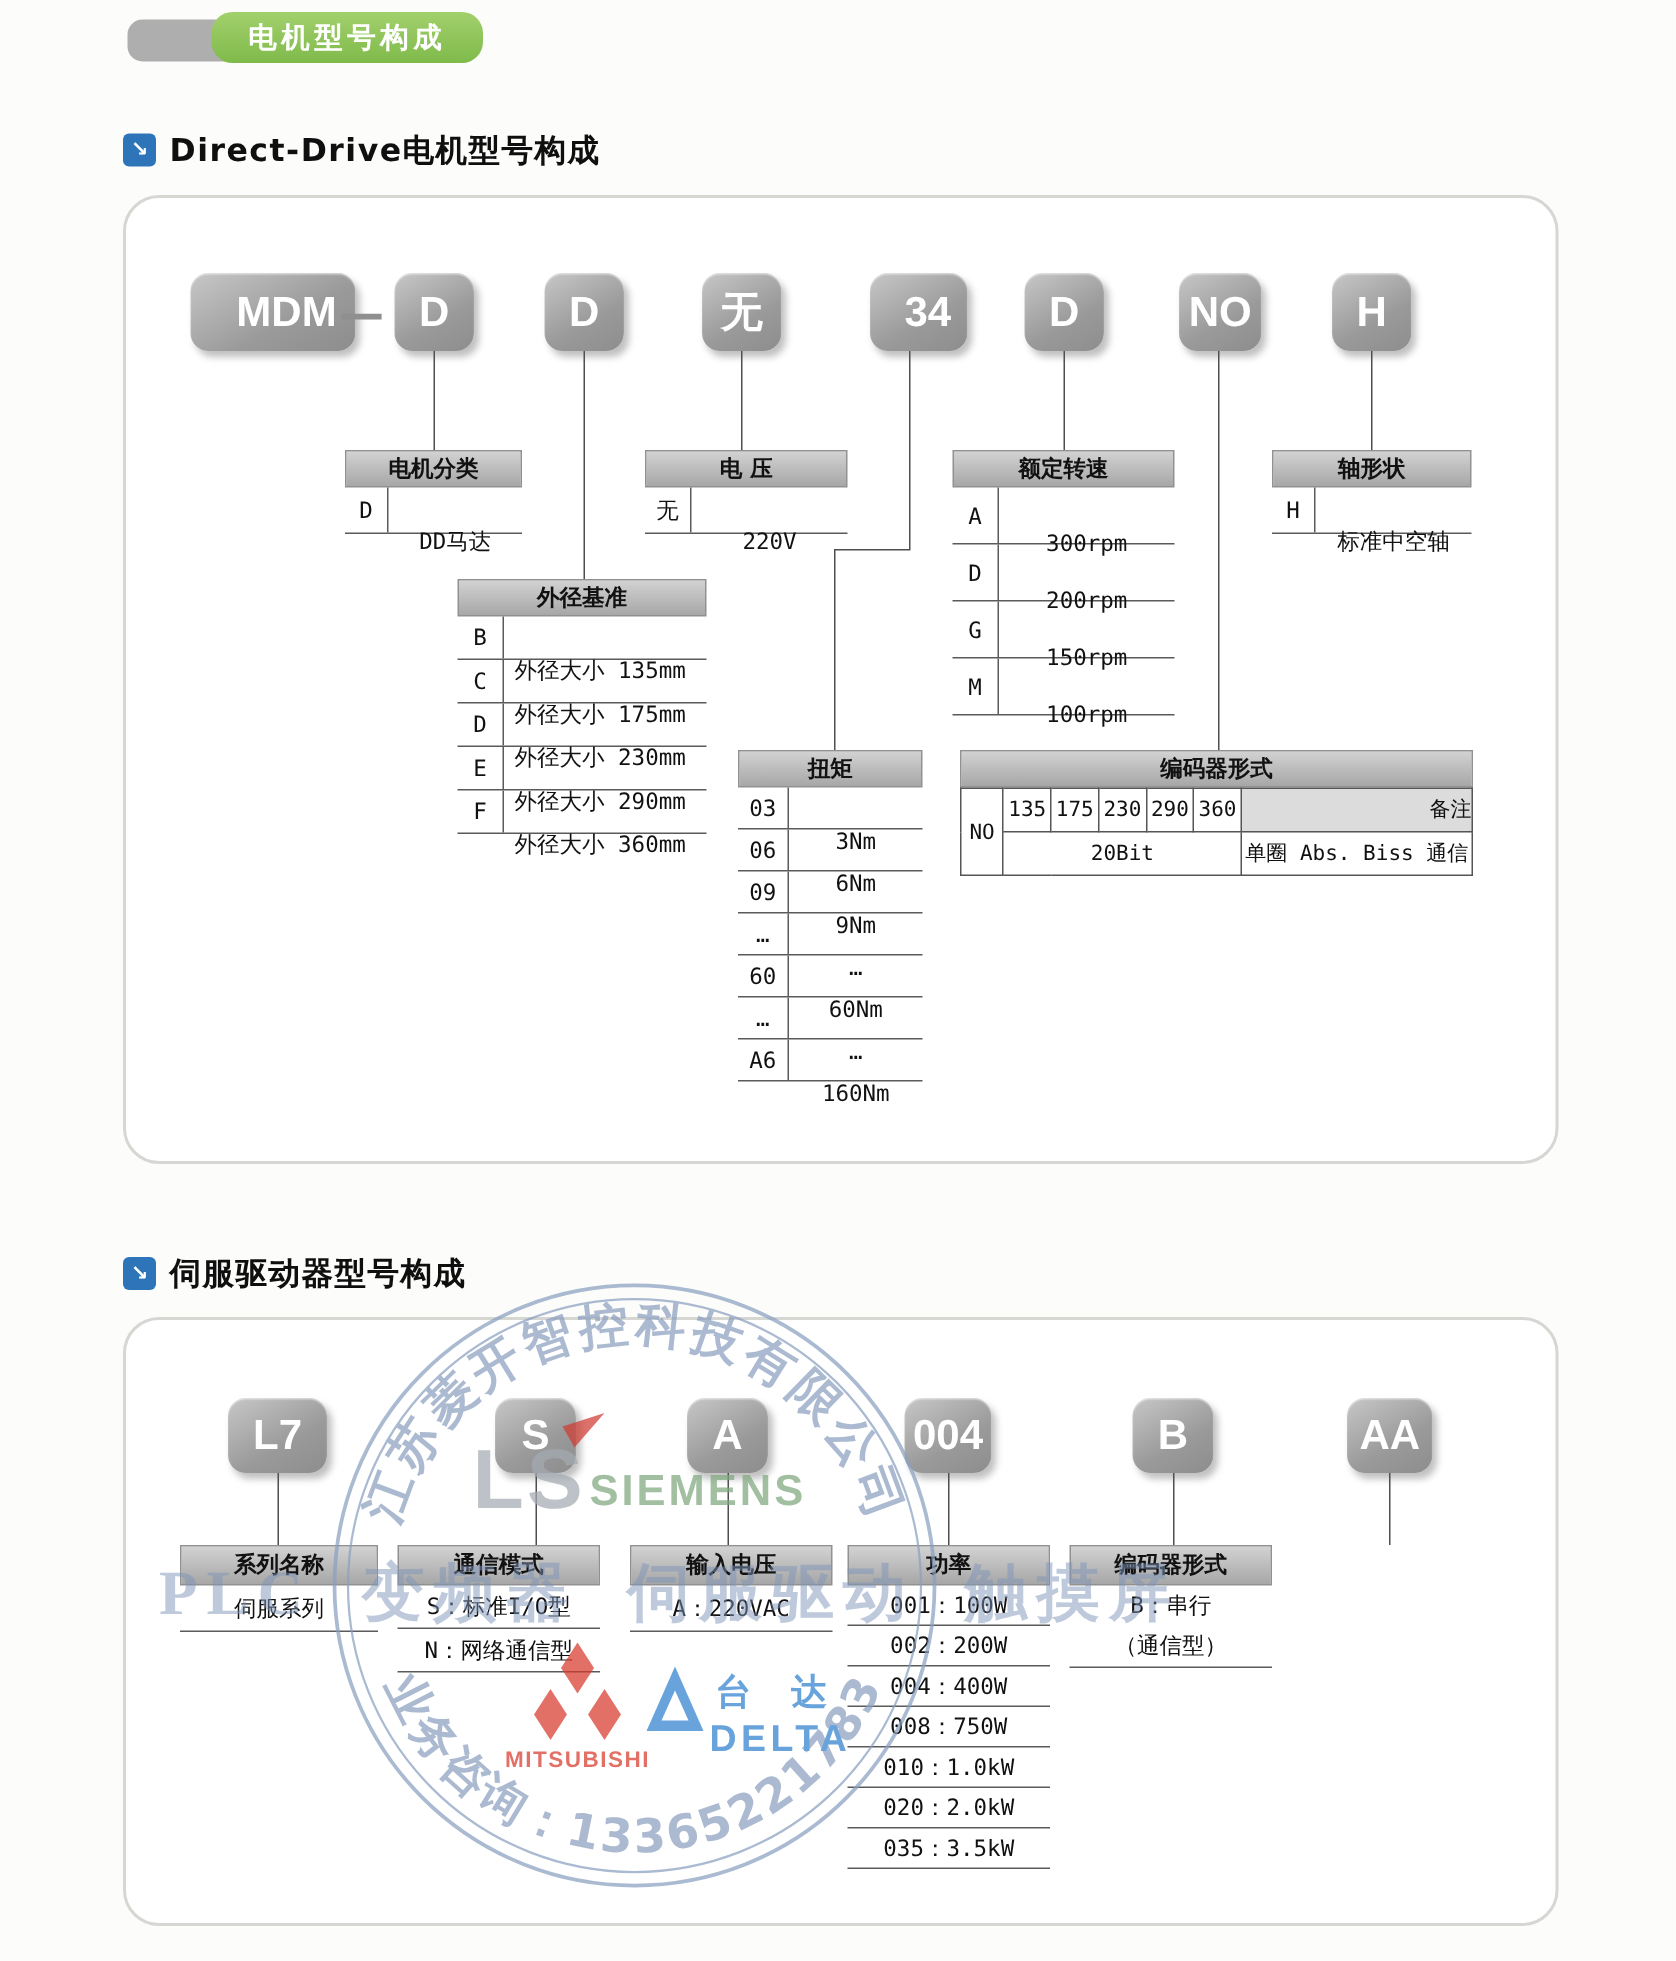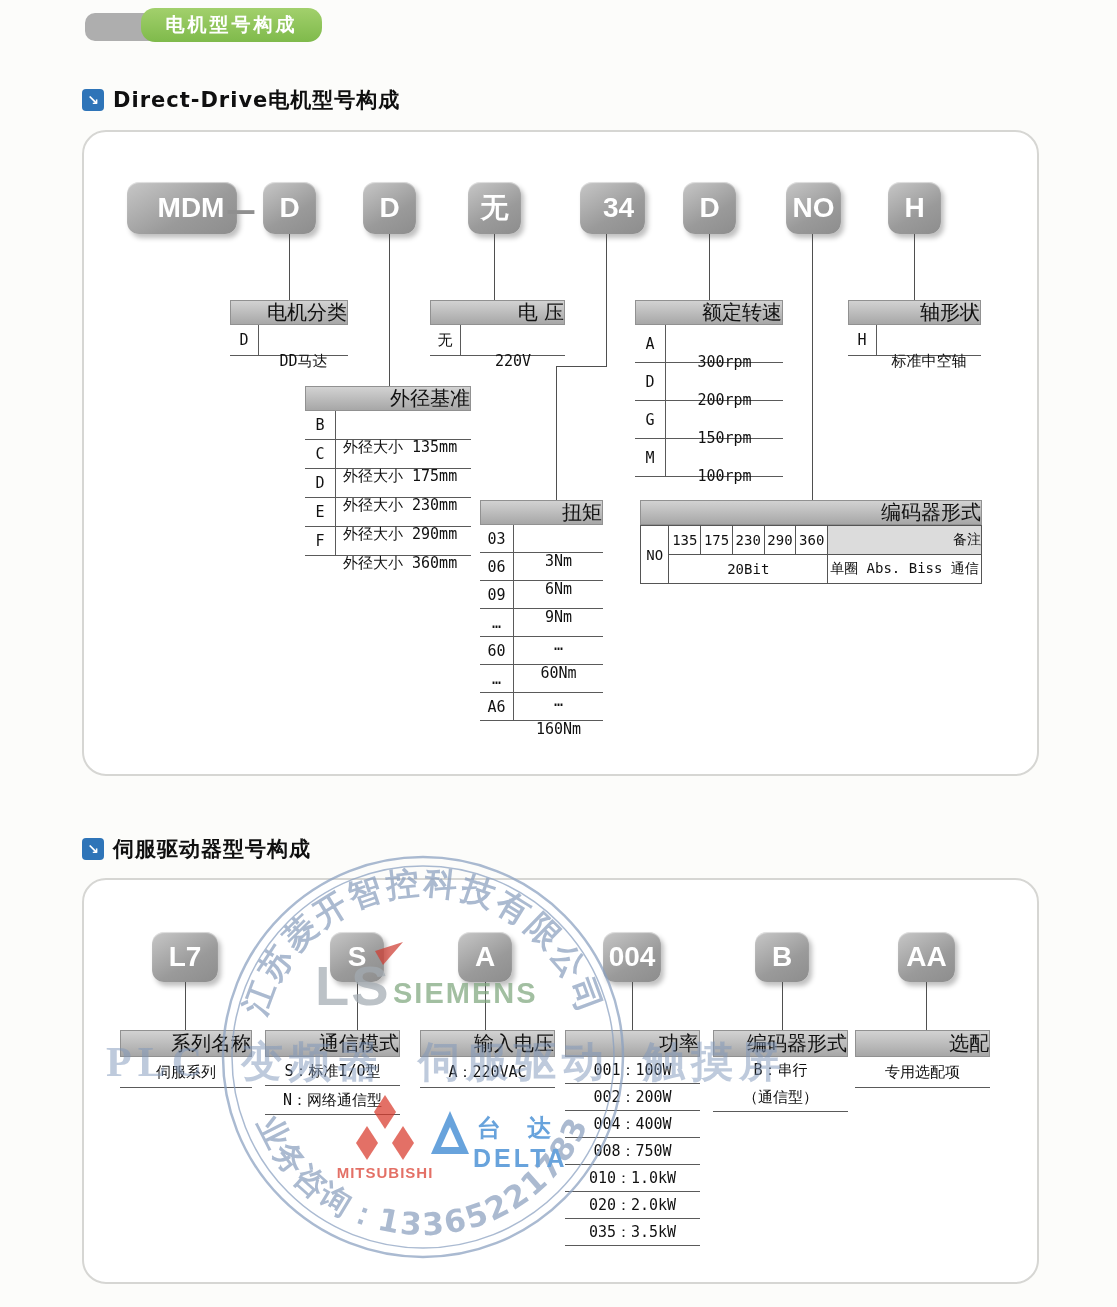--- a/index.html
+++ b/index.html
@@ -30,21 +30,21 @@
   .dash{position:absolute;left:219px;top:192px;width:44px;text-align:center;
         font-size:30px;font-weight:bold;color:#8f8f8f;}
 
   
   .vl{position:absolute;width:1px;background:#4f4f4f;}
   .hl{position:absolute;height:1px;background:#4f4f4f;}
 
   
   .seg{position:absolute;font-family:"DejaVu Sans Mono","DejaVu Sans",monospace;}
   .seg-header{background:linear-gradient(180deg,#d2d2d2,#a7a7a7);border:1px solid #919191;height:23px;
-              line-height:22px;text-align:right;font-weight:normal;font-size:20px;color:#111;
+              line-height:22px;text-align:center;font-weight:bold;font-size:15px;color:#111;
               font-family:"DejaVu Sans","Liberation Sans",sans-serif;}
   .seg-row{display:flex;border-bottom:1px solid #5a5a5a;align-items:stretch;font-size:15px;color:#111;}
   .seg-row.nb{border-bottom:none;}
   .cell-code{border-right:1px solid #5a5a5a;display:flex;align-items:center;justify-content:center;}
   .cell-desc{flex:1;display:flex;align-items:center;justify-content:center;margin-top:36px;}
   .cell-desc.left{justify-content:flex-start;padding-left:7px;}
   .cell-solo{flex:1;display:flex;align-items:center;justify-content:center;}
 
   
   .enc{border-collapse:collapse;width:100%;}
@@ -155,21 +155,21 @@
     <div class="seg-row" style="height:28px;">
       <div class="cell-code" style="width:30px;">E</div>
       <div class="cell-desc left">外径大小 290mm</div>
     </div>
     <div class="seg-row" style="height:28px;">
       <div class="cell-code" style="width:30px;">F</div>
       <div class="cell-desc left">外径大小 360mm</div>
     </div>
   </div>
 
-  <div class="seg" style="left:480px;top:500px;width:123px;">
+  <div class="seg" style="left:492px;top:500px;width:123px;">
     <div class="seg-header">扭矩</div>
     <div class="seg-row" style="height:27px;">
       <div class="cell-code" style="width:33px;">03</div>
       <div class="cell-desc">3Nm</div>
     </div>
     <div class="seg-row" style="height:27px;">
       <div class="cell-code" style="width:33px;">06</div>
       <div class="cell-desc">6Nm</div>
     </div>
     <div class="seg-row" style="height:27px;">
@@ -288,26 +288,20 @@
   <div class="seg" style="left:713px;top:1030px;width:135px;">
     <div class="seg-header" style="height:25px;line-height:24px;">编码器形式</div>
     <div class="seg-row nb" style="height:27px;">
       <div class="cell-solo">B：串行</div>
     </div>
     <div class="seg-row" style="height:27px;">
       <div class="cell-solo">（通信型）</div>
     </div>
   </div>
 
-  <div class="seg" style="left:855px;top:1030px;width:135px;">
-    <div class="seg-header" style="height:25px;line-height:24px;">选配</div>
-    <div class="seg-row" style="height:30px;">
-      <div class="cell-solo">专用选配项</div>
-    </div>
-  </div>
 
   <div class="slogan">PLC  变频器  伺服驱动  触摸屏</div>
 
   <div class="wm">
     <svg width="440" height="430" viewBox="0 0 440 430" xmlns="http://www.w3.org/2000/svg">
       <g opacity="0.72">
         <circle cx="218" cy="212" r="200" fill="none" stroke="#8aa0c0" stroke-width="2.5"></circle>
         <circle cx="218" cy="212" r="191" fill="none" stroke="#8aa0c0" stroke-width="1.5"></circle>
         <defs>
           <path id="arcTop" d="M 55 212 A 163 163 0 0 1 381 212" fill="none"></path>

